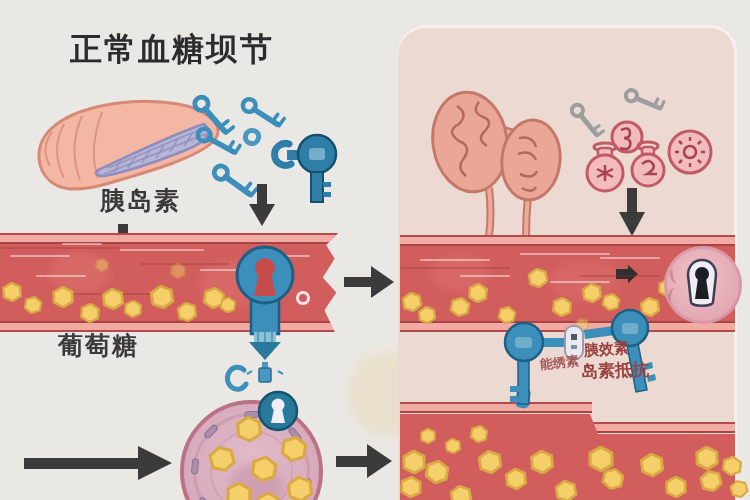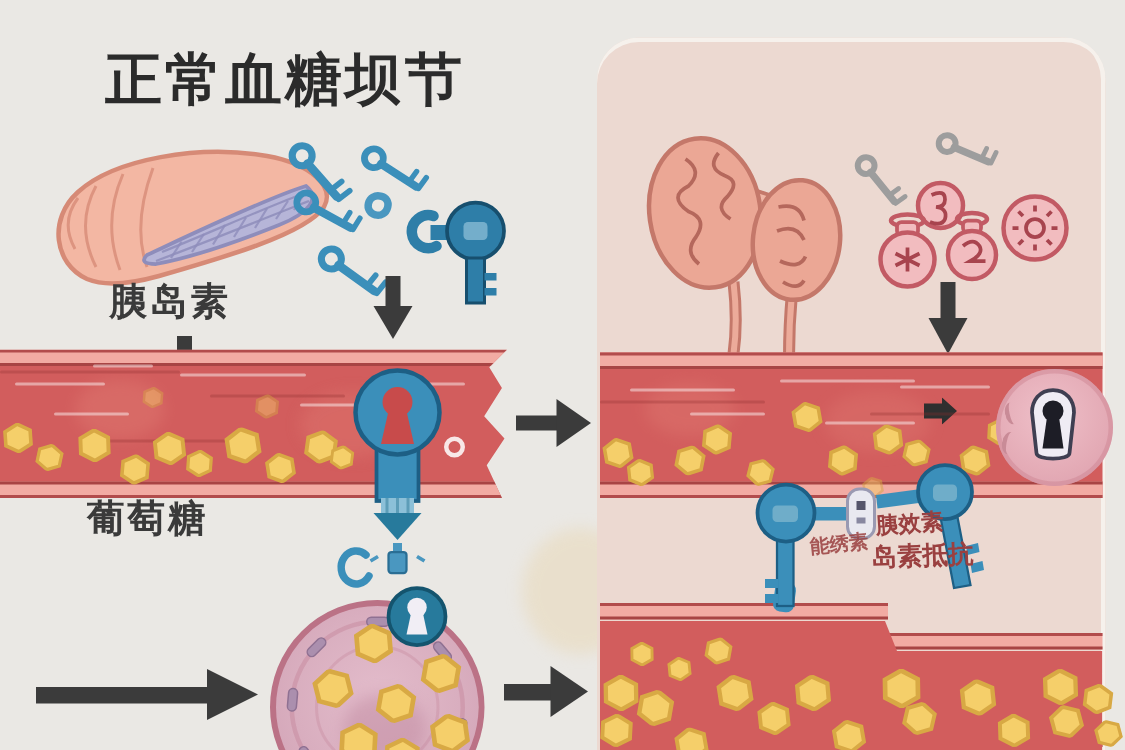--- a/index.html
+++ b/index.html
@@ -5,21 +5,21 @@
   html,body{margin:0;padding:0;}
   body{width:750px;height:500px;overflow:hidden;position:relative;
        font-family:"Liberation Sans","DejaVu Sans",sans-serif;
        background:var(--left_bg,#eae8e4);}
   .abs{position:absolute;}
   .nosel{user-select:none;}
   
   #right-card{left:398px;top:25px;width:339px;height:475px;background:var(--right_card_bg,#ecd9d1);
               border-radius:28px 28px 0 0;z-index:2;box-shadow:inset -3px 0 0 #f6f1ec, inset 0 3px 0 #f6f1ec;}
   .title{font-weight:700;color:var(--title_text,#2b2b2b);letter-spacing:2px;z-index:4;white-space:nowrap;}
-  #title-left{left:70px;top:28px;font-size:38px;}
+  #title-left{left:70px;top:28px;font-size:32px;}
   #title-right{left:74px;top:12px;font-size:38px;}
   .cn-label{font-weight:700;color:#3a3a3a;font-size:25px;letter-spacing:2px;z-index:4;white-space:nowrap;}
   
   .vessel{background:var(--vessel_inner,#d25d5d);z-index:3;}
   .strip{position:absolute;left:0;width:100%;height:11px;background:var(--vessel_border,#f2aba3);
          border-top:2px solid #b24c4c;border-bottom:2px solid #a84444;box-sizing:border-box;}
   .strip.bottom{border-top:2px solid #a84444;border-bottom:2px solid #b24c4c;}
   .hex{position:absolute;z-index:3;}
   .hex svg{width:100%;height:100%;display:block;}
   .streak{position:absolute;border-radius:2px;}
@@ -45,21 +45,21 @@
 
 <div class="abs title nosel" id="title-left">正常血糖坝节</div>
 
 <svg class="abs" style="left:28px;top:88px;z-index:2;" width="205" height="118" viewBox="0 0 205 118">
   <path d="M30 98 C8 88 4 58 24 40 C48 18 105 8 150 16 C178 21 196 36 188 50 C176 68 120 84 78 96 C60 101 42 103 30 98 Z" fill="#f3b7a3" stroke="#d68a76" stroke-width="3"></path>
   <path d="M22 78 Q12 60 24 44 M36 90 Q22 62 36 36 M52 92 Q40 60 54 28 M70 90 Q60 62 74 24" stroke="#dd9480" stroke-width="2" fill="none"></path>
   <path d="M70 82 C100 68 150 44 176 36 C186 44 178 54 158 62 C128 74 98 84 76 88 C68 88 66 86 70 82 Z" fill="#b6b5d8" stroke="#8e8dbb" stroke-width="2.5"></path>
   <path d="M80 80 C110 68 150 50 172 42 M76 86 C108 74 152 56 178 46" stroke="#8e8dbb" stroke-width="1.5" fill="none" opacity=".85"></path>
   <path d="M86 84 l7 -11 M100 80 l8 -12 M114 75 l8 -13 M128 70 l8 -13 M142 64 l8 -13 M156 58 l8 -12 M168 52 l7 -11" stroke="#8e8dbb" stroke-width="1.5" fill="none" opacity=".8"></path>
 </svg>
-<div class="abs cn-label nosel" style="left:73px;top:184px;font-family:Liberation Serif, serif;">胰岛素</div>
+<div class="abs cn-label nosel" style="left:100px;top:184px;font-family:Liberation Serif, serif;">胰岛素</div>
 
 <div class="abs" id="key-cluster" style="left:0;top:0;width:750px;height:500px;z-index:2;pointer-events:none;">
     <div class="keybit" style="left: 198px; top: 88px; transform: rotate(28deg) scale(0.95); transform-origin: 0px 0px; position: absolute;">
       <svg width="64" height="36" viewBox="0 0 64 36">
     <circle cx="11" cy="13" r="7" fill="none" stroke="#3b8fba" stroke-width="5"></circle>
     <path d="M17 16 L46 27" stroke="#3b8fba" stroke-width="6" stroke-linecap="round"></path>
     <path d="M40 25 l4 -9" stroke="#3b8fba" stroke-width="4" stroke-linecap="round"></path>
     <path d="M48 28 l4 -9" stroke="#3b8fba" stroke-width="4" stroke-linecap="round"></path>
       </svg>
     </div>

